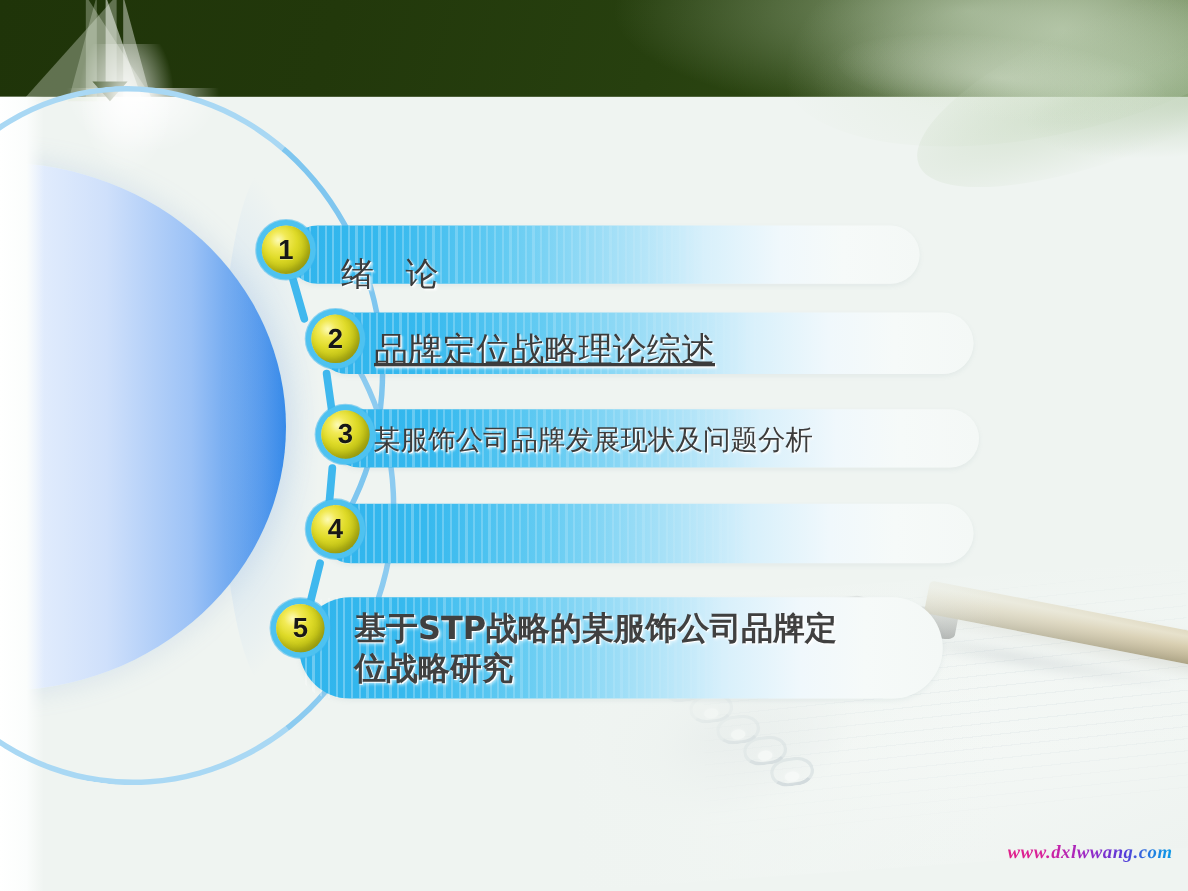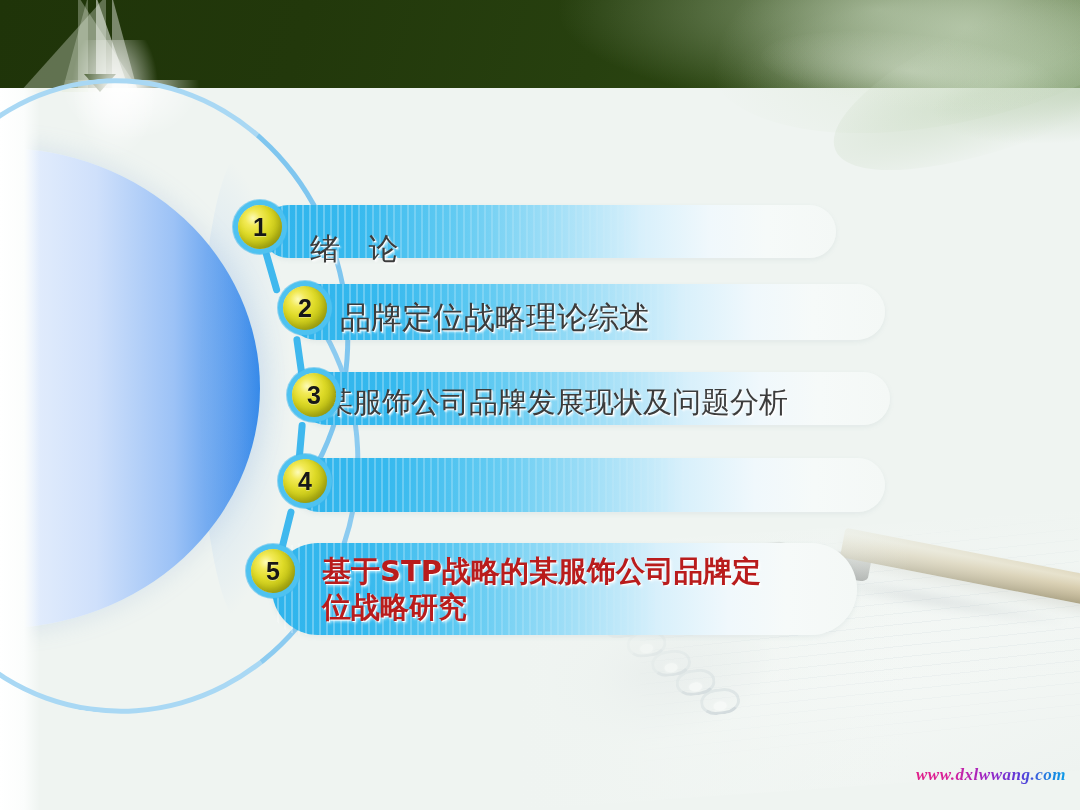--- a/index.html
+++ b/index.html
@@ -332,21 +332,21 @@
     position: absolute;
     font-family: "DejaVu Sans", "Liberation Sans", sans-serif;
     color: #3c3c3c;
     font-weight: normal;
     white-space: pre;
     text-shadow: 1px 1px 0 rgba(255,255,255,0.95), 2px 2px 2px rgba(255,255,255,0.7);
     z-index: 4;
     letter-spacing: 0px;
   }
   .label.red {
-    color: #b91c1c;
+    color: #404040;
     font-weight: bold;
     text-shadow: 1px 1px 0 rgba(255,255,255,0.95), 2px 2px 3px rgba(255,255,255,0.75);
   }
 
   
   .watermark {
     position: absolute;
     right: 14px;
     text-align: right;
     z-index: 20;
@@ -442,27 +442,27 @@
   <div class="bar" style="left:262px; top:205px; width:574px; height:53px;"></div>
   <div class="badge" style="left:238px; top:205px;">
     <span>1</span>
   </div>
   <div class="label" style="left:310px; top:217px; font-size:30px;margin-top:12px;">绪   论</div>
 
   <div class="bar" style="left:288px; top:284px; width:597px; height:56px;"></div>
   <div class="badge" style="left:283px; top:286px;">
     <span>2</span>
   </div>
-  <div class="label" style="left:340px; top:297px; font-size:31px;">品牌定位战略理论综述</div>
+  <div class="label" style="left:340px; top:297px; font-size:31px;text-decoration:underline;">品牌定位战略理论综述</div>
 
   <div class="bar" style="left:300px; top:372px; width:590px; height:53px;"></div>
   <div class="badge" style="left:292px; top:373px;">
     <span>3</span>
   </div>
-  <div class="label" style="left:324px; top:383px; font-size:29px;">某服饰公司品牌发展现状及问题分析</div>
+  <div class="label" style="left:339px; top:383px; font-size:25px;">某服饰公司品牌发展现状及问题分析</div>
 
   <div class="bar" style="left:292px; top:458px; width:593px; height:54px;"></div>
   <div class="badge" style="left:283px; top:459px;">
     <span>4</span>
   </div>
 
   <div class="bar" style="left:272px; top:543px; width:585px; height:92px; border-radius:46px;"></div>
   <div class="badge" style="left:251px; top:549px;">
     <span>5</span>
   </div>

